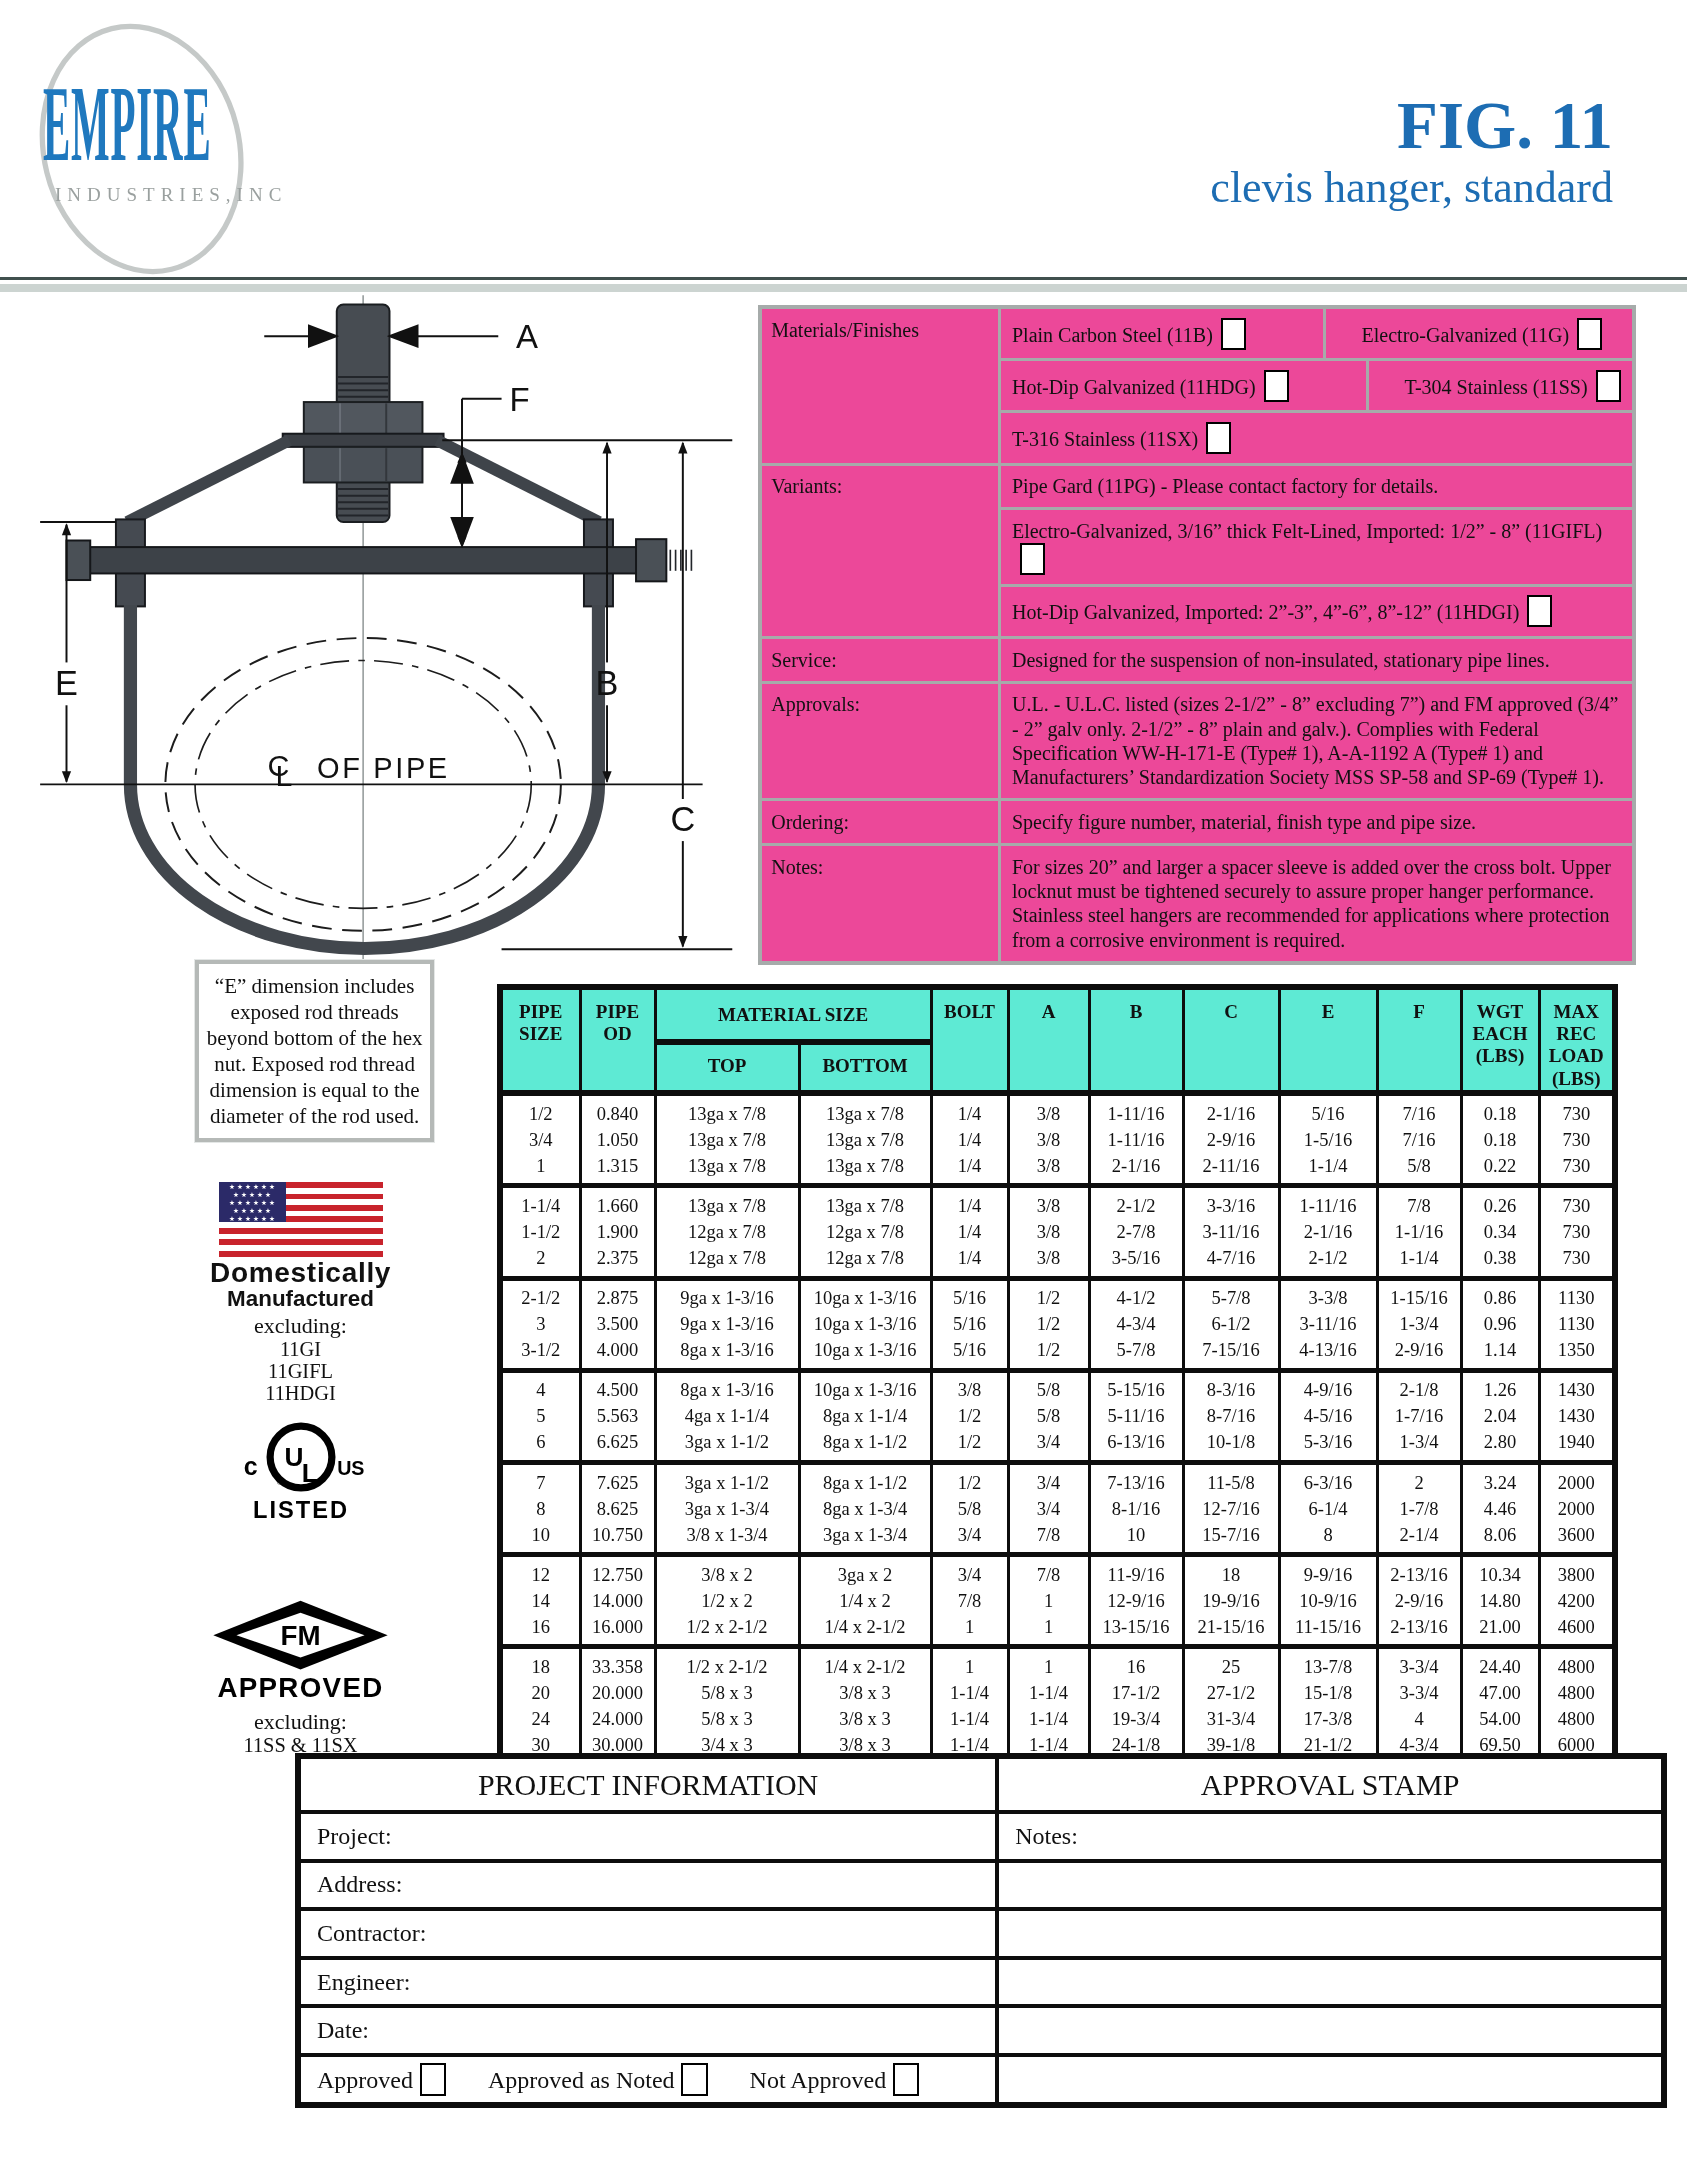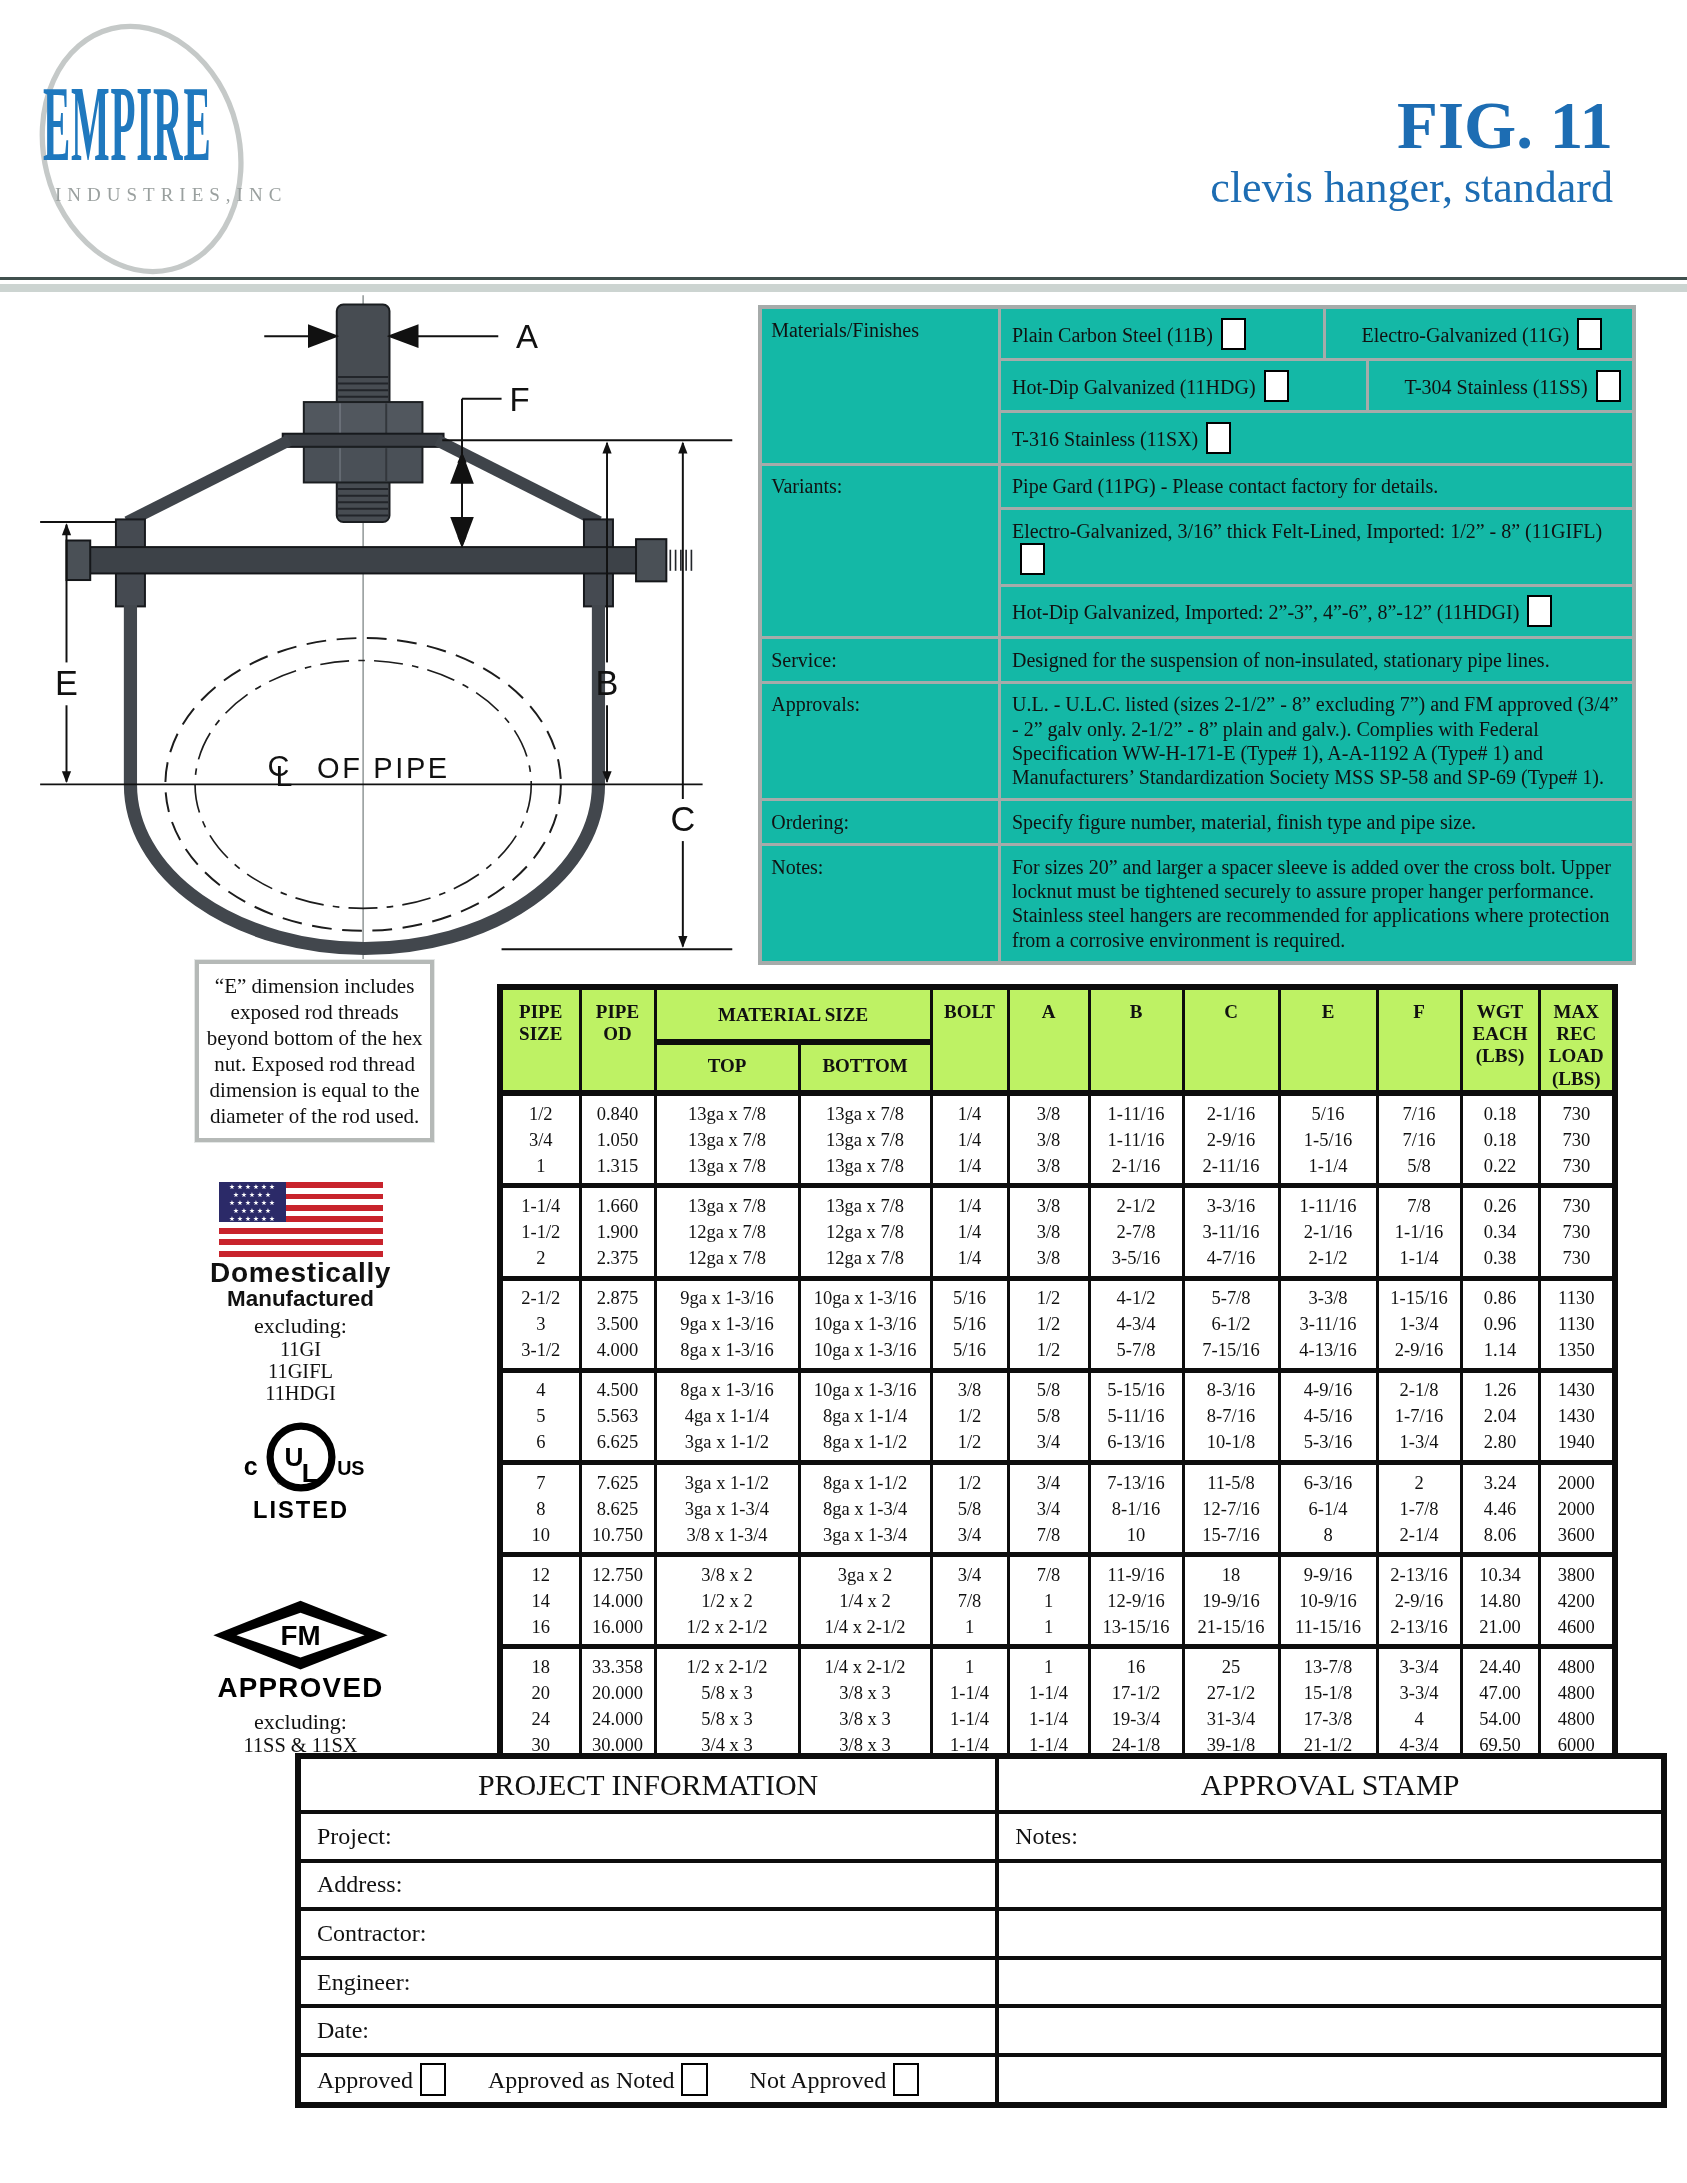--- a/index.html
+++ b/index.html
@@ -14,21 +14,21 @@
   .industries{position:absolute;left:42px;top:179px;font-size:19px;color:#9aa09f;letter-spacing:6px;white-space:nowrap;}
 
   #fig-block{position:absolute;right:74px;top:92px;text-align:right;color:#1d6db3;}
   .fig-main{font-size:67px;font-weight:bold;line-height:1.0;}
   .fig-sub{font-size:44px;margin-top:6.6px;line-height:1.0;}
 
   .rule-dark{position:absolute;left:0;top:277px;width:1687px;height:2.6px;background:#40504e;}
   .rule-band{position:absolute;left:0;top:284px;width:1687px;height:8px;background:#ccd4d1;}
 
   
-  #info-table{position:absolute;left:758px;top:305px;width:870px;border:4px solid #a6abaa;background:#14b8a6;
+  #info-table{position:absolute;left:758px;top:305px;width:870px;border:4px solid #a6abaa;background:#ec4899;
               font-size:20px;line-height:24.4px;}
   .info-row{display:flex;border-top:3.3px solid #a6abaa;}
   .info-row:first-child{border-top:none;}
   .info-label{width:218px;flex:0 0 218px;padding:8.6px 9.2px;border-right:3.3px solid #a6abaa;}
   .info-content{flex:1;min-width:0;}
   .sub-row{display:flex;border-top:3.3px solid #a6abaa;}
   .sub-row:first-child{border-top:none;}
   .sub-cell{padding:8.6px 10.6px;}
   .sub-cell.split{border-left:3.3px solid #a6abaa;padding-left:36px;}
   .sub-cell.grow{flex:1;}
@@ -58,21 +58,21 @@
   #diagram{position:absolute;left:40px;top:290px;}
   #diagram text{font-family:"Liberation Sans",sans-serif;fill:#111;}
   .dim{stroke:#111;stroke-width:3;}
   .thin{stroke:#111;stroke-width:2.5;}
 
   
   #spec-table{position:absolute;left:497px;top:984px;width:1113px;border-collapse:collapse;table-layout:fixed;
               font-size:18.5px;text-align:center;background:#fff;}
   #spec-table th,#spec-table td{border-left:3.3px solid #0d0d0d;border-right:3.3px solid #0d0d0d;padding:0;}
   #spec-table{border:6px solid #0d0d0d;}
-  #spec-table thead th{background:#bef264;font-weight:bold;font-size:19px;line-height:22.4px;vertical-align:top;padding-top:10.6px;}
+  #spec-table thead th{background:#5eead4;font-weight:bold;font-size:19px;line-height:22.4px;vertical-align:top;padding-top:10.6px;}
   #spec-table thead tr.subhead th{vertical-align:middle;padding:6.6px 0 9.2px 0;}
   #spec-table th.mat{border-bottom:6px solid #0d0d0d;padding-top:10.6px;padding-bottom:8px;vertical-align:middle;}
   #spec-table thead{border-bottom:6.6px solid #0d0d0d;}
   #spec-table tbody{border-top:5.3px solid #0d0d0d;}
   #spec-table tbody:first-of-type{border-top:none;}
   #spec-table tbody td{line-height:26px;}
   #spec-table tbody tr:first-child td{padding-top:4.6px;}
   #spec-table tbody tr:last-child td{padding-bottom:4.6px;}
 
   

